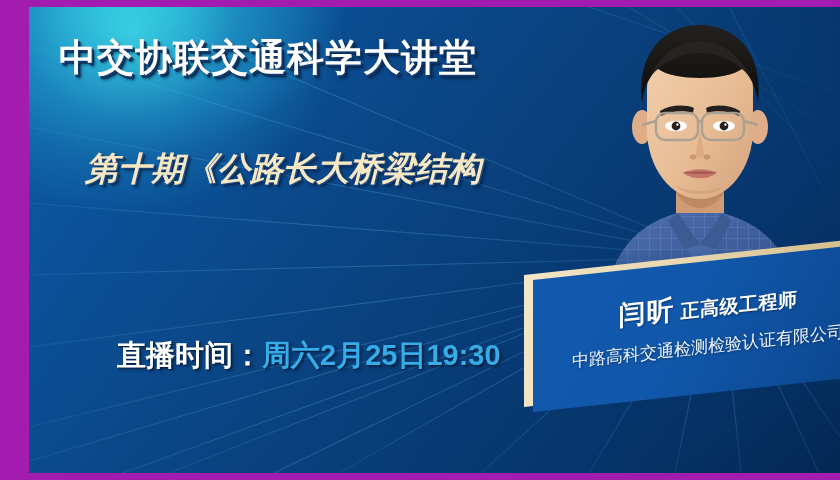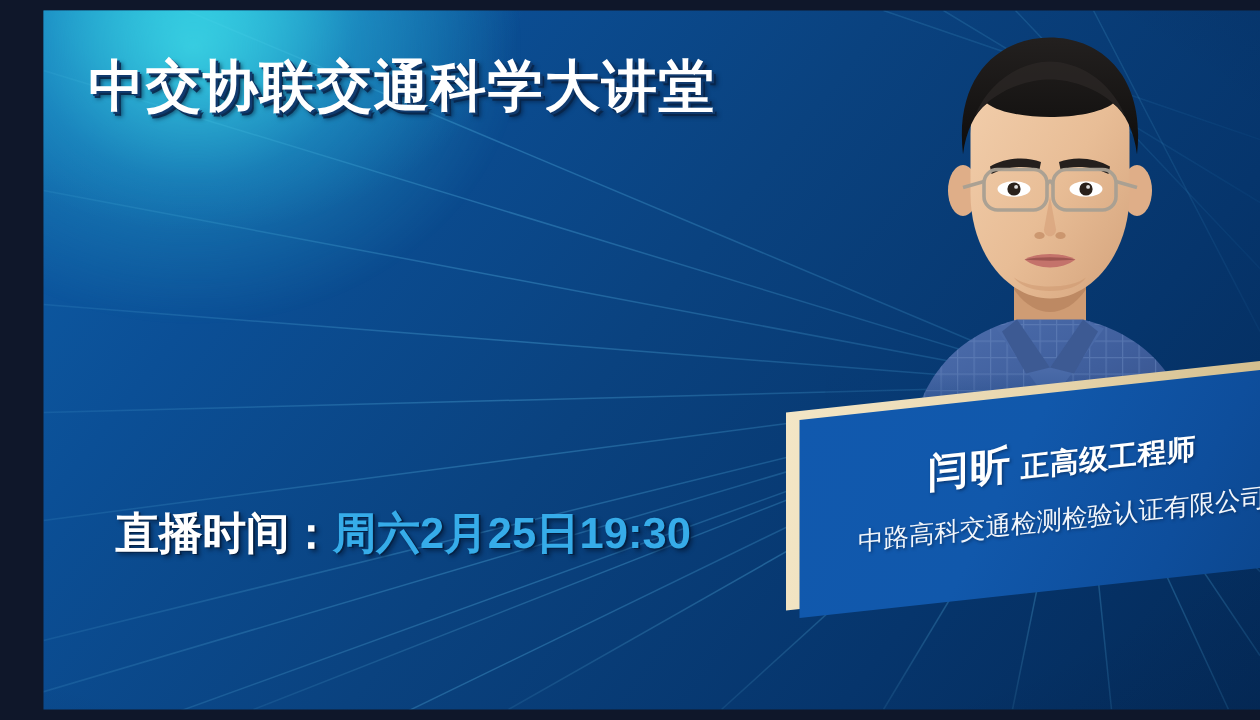--- a/index.html
+++ b/index.html
@@ -12,21 +12,21 @@
     height: 480px;
     overflow: hidden;
     font-family: "Liberation Sans", "DejaVu Sans", sans-serif;
   }
 
   
   #poster-frame {
     position: relative;
     width: 840px;
     height: 480px;
-    background: #0f172a;
+    background: #a21caf;
   }
 
   
   #banner {
     position: absolute;
     left: 29px;
     top: 7px;
     width: 811px;
     height: 466px;
     overflow: hidden;
@@ -95,21 +95,21 @@
     position: absolute;
     left: 48px;
     top: 329px;
     font-size: 29px;
     font-weight: bold;
     white-space: nowrap;
     text-shadow:
        1.2px 1.2px 0 rgba(6,32,66,0.9),
        2.2px 2.2px 3px rgba(2,16,40,0.55);
   }
-  #live-time .lt-label { color: #ffffff; }
+  #live-time .lt-label { color: #ffffff; margin-left: 40px; }
   #live-time .lt-value { color: #36ace9; text-align: right; }
 
   
   #portrait-wrap {
     position: absolute;
     left: 521px;
     top: 0px;
     width: 300px;
     height: 300px;
     overflow: hidden;
@@ -365,20 +365,21 @@
         <path d="M133 166 C142 164 158 164 167 166 C158 167 142 167 133 166 Z" fill="#8f4a46" opacity="0.7"></path>
 
         <path d="M126 178 C136 186 164 186 174 178 C166 190 134 190 126 178 Z" fill="#c9926b" opacity="0.45"></path>
       </svg>
       <div id="portrait-fade"></div>
     </div>
 
     <div id="headline">中交协联交通科学大讲堂</div>
 
     <div id="subtitle">
+      <span class="sub-line sub-line-1">第十期《公路长大桥梁结构</span>
     </div>
 
     <div id="live-time">
       <span class="lt-label">直播时间：</span><span class="lt-value">周六2月25日19:30</span>
     </div>
 
     <div id="speaker-panel">
       <div class="panel-gold"></div>
       <div class="panel-body"></div>
       <div id="speaker-text">

